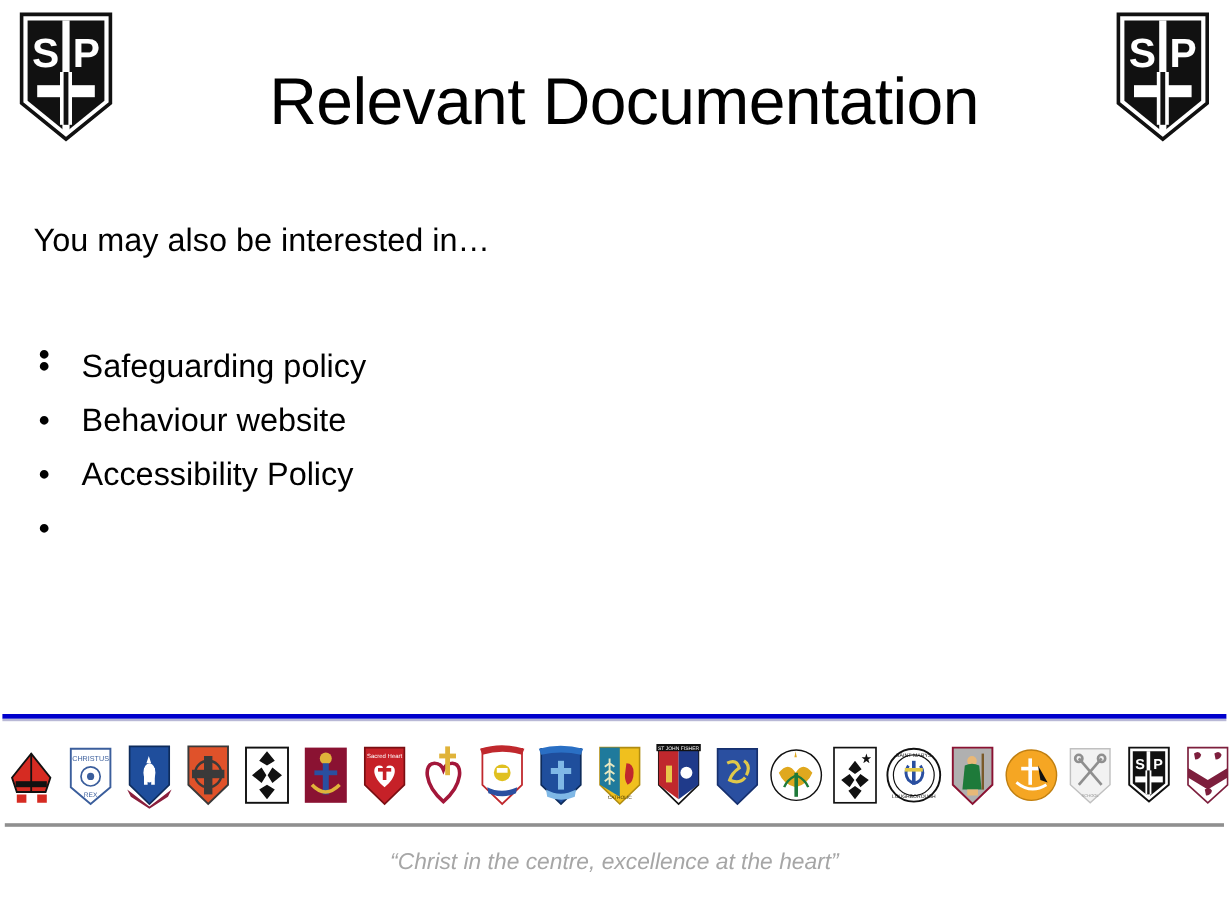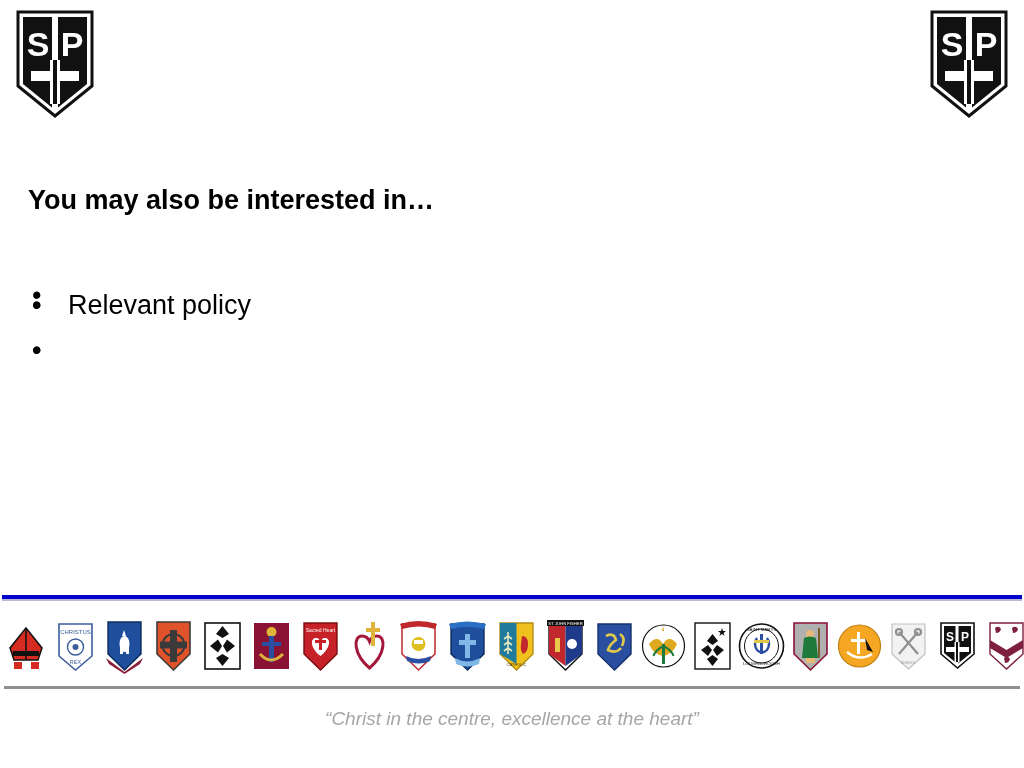--- a/index.html
+++ b/index.html
@@ -53,21 +53,20 @@
     top: 183px;
     width: 1024px;
   }
   .lead-text {
     position: absolute;
     left: 28px;
     top: 0;
     font-size: 27px;
     line-height: 34px;
     color: #000000;
-    font-weight: bold;
   }
   .bullet-list {
     position: absolute;
     left: 0;
     top: 95px;
     width: 980px;
     list-style: none;
     margin: 0;
     padding: 0;
   }
@@ -165,20 +164,21 @@
       <path d="M9 9 H73 V76 L41 102 L9 76 Z" fill="#111111"></path>
       <rect x="38" y="9" width="6" height="93" fill="#ffffff"></rect>
       <text x="24" y="48" font-family="'Liberation Sans',sans-serif" font-size="34" font-weight="bold" fill="#ffffff" text-anchor="middle">S</text>
       <text x="58" y="48" font-family="'Liberation Sans',sans-serif" font-size="34" font-weight="bold" fill="#ffffff" text-anchor="middle">P</text>
       <rect x="36" y="52" width="10" height="44" fill="#ffffff"></rect>
       <rect x="17" y="63" width="48" height="10" fill="#ffffff"></rect>
       <rect x="39" y="52" width="4" height="44" fill="#111111"></rect>
     </svg>
   </div>
 
+  <div class="slide-title">Relevant Documentation</div>
 
   <div class="crest-sp right">
     <svg viewBox="0 0 82 112" xmlns="http://www.w3.org/2000/svg" aria-hidden="true">
       <path d="M4 4 H78 V78 L41 108 L4 78 Z" fill="#ffffff" stroke="#111111" stroke-width="3"></path>
       <path d="M9 9 H73 V76 L41 102 L9 76 Z" fill="#111111"></path>
       <rect x="38" y="9" width="6" height="93" fill="#ffffff"></rect>
       <text x="24" y="48" font-family="'Liberation Sans',sans-serif" font-size="34" font-weight="bold" fill="#ffffff" text-anchor="middle">S</text>
       <text x="58" y="48" font-family="'Liberation Sans',sans-serif" font-size="34" font-weight="bold" fill="#ffffff" text-anchor="middle">P</text>
       <rect x="36" y="52" width="10" height="44" fill="#ffffff"></rect>
       <rect x="17" y="63" width="48" height="10" fill="#ffffff"></rect>
@@ -190,27 +190,29 @@
 <div class="slide-body">
 
   <div class="lead-text">You may also be interested in…</div>
 
   <ul class="bullet-list">
     <li class="bullet-item">
       <span class="dot">•</span>
     </li>
     <li class="bullet-item">
       <span class="dot">•</span>
+      <span>Safeguarding policy</span>
     </li>
     <li class="bullet-item">
       <span class="dot">•</span>
-      <span>Relevant policy</span>
+      <span>Behaviour website</span>
     </li>
     <li class="bullet-item">
       <span class="dot">•</span>
+      <span>Accessibility Policy</span>
     </li>
     <li class="bullet-item wrap">
       <span class="dot">•</span>
     </li>
   </ul>
 </div>
 
 <div class="slide-footer">
 
   <div class="rule-blue"></div>

